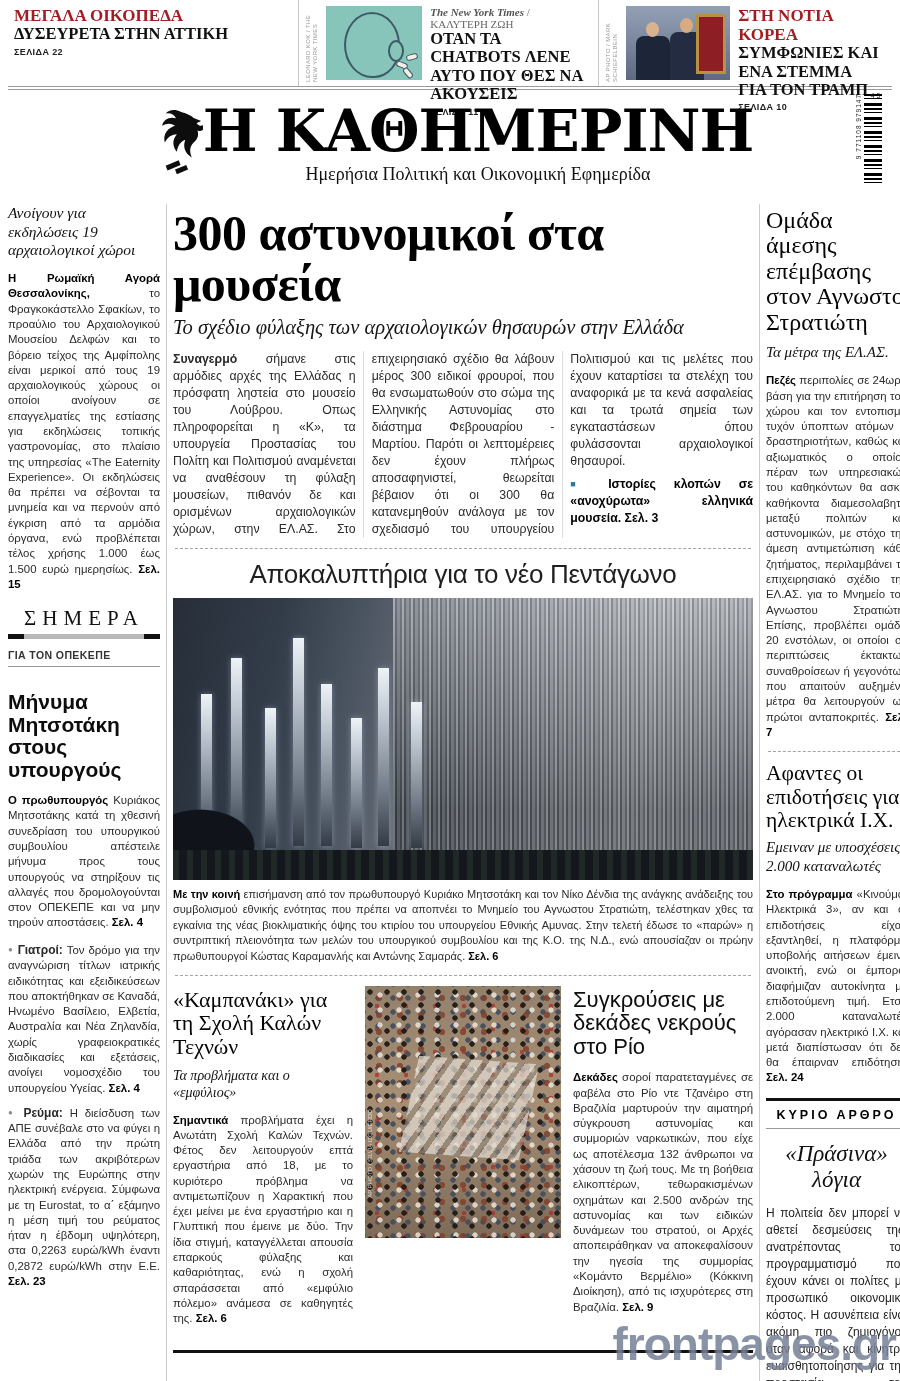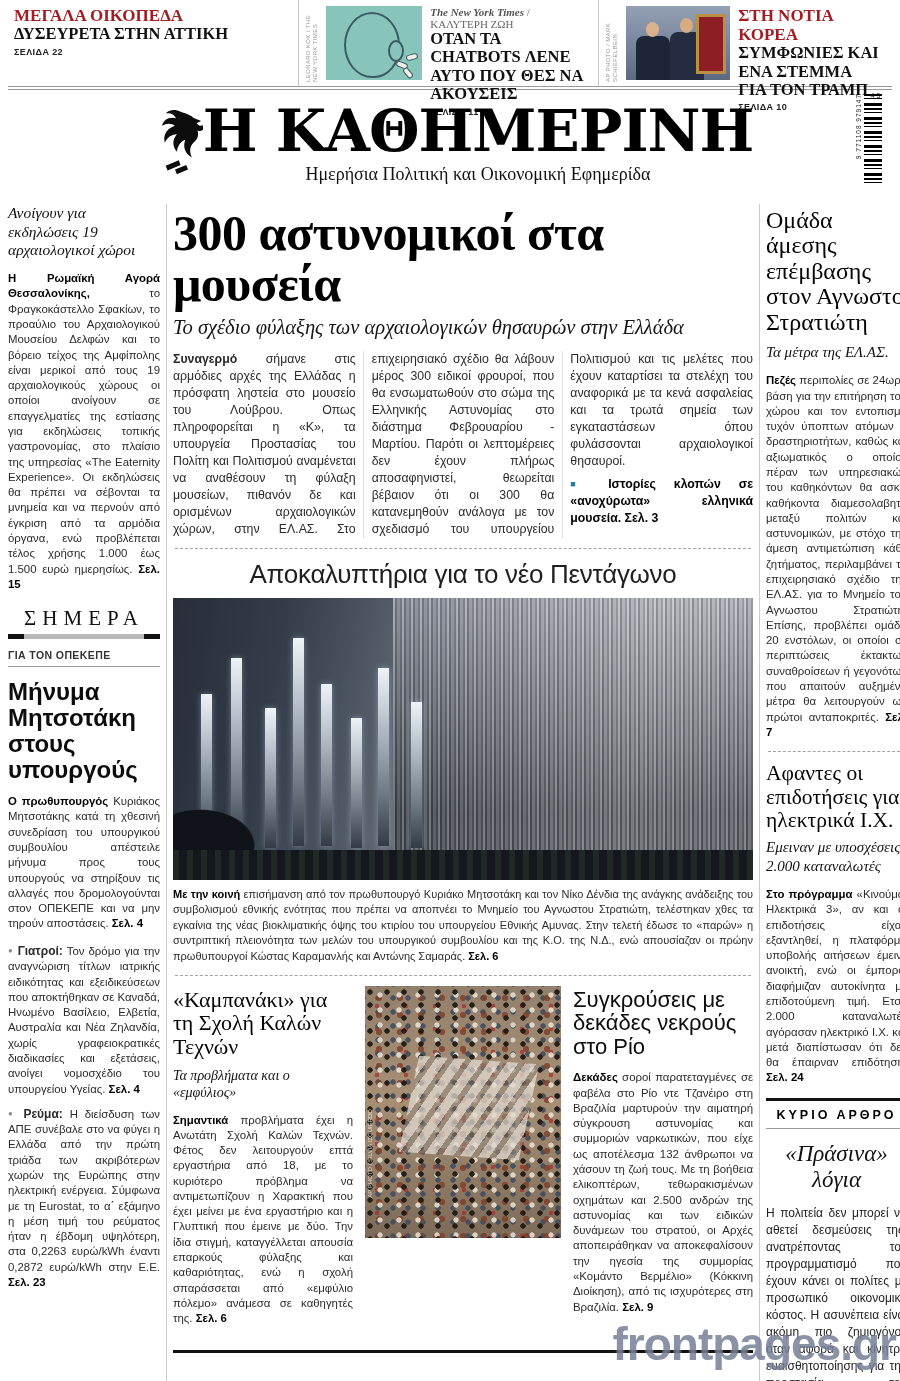--- a/index.html
+++ b/index.html
@@ -58,22 +58,22 @@
   .lr-h{font-size:26px;line-height:1.04;font-weight:400;color:#101010;margin:6px 0 8px;}
   .lr-sub{font-family:"Liberation Serif",serif;font-style:italic;font-size:15.5px;line-height:1.2;color:#111;margin-bottom:10px;}
   .body-sm{font-size:11.4px;line-height:1.34;text-align:justify;color:#2b2b2b;}
   .body-sm b{color:#000;}
   .pg{font-weight:bold;color:#000;}
   .simera{margin:14px 0 10px;text-align:center;}
   .simera .word{font-family:"Liberation Serif",serif;font-size:21px;letter-spacing:6px;color:#111;}
   .simera .bar{position:relative;height:5px;margin-top:3px;background:#b9b9b9;}
   .simera .bar::before,.simera .bar::after{content:"";position:absolute;top:0;width:16px;height:5px;background:#111;}
   .simera .bar::before{left:0;} .simera .bar::after{right:0;}
-  .kicker{font-size:10.5px;font-weight:bold;letter-spacing:.4px;color:#333;border-bottom:1px solid #999;padding-bottom:5px;margin:10px 0 12px;}
-  .lr-h2{font-size:24px;font-weight:bold;line-height:1.08;color:#0d0d0d;margin:2px 0 8px;}
+  .kicker{font-size:10.5px;font-weight:bold;letter-spacing:.4px;color:#333;border-bottom:1px solid #999;padding-bottom:5px;margin:10px 0 24px;}
+  .lr-h2{font-size:21px;font-weight:bold;line-height:1.08;color:#0d0d0d;margin:2px 0 8px;}
   .brief{margin:9px 0;}
   .brief .dot{color:#8f8f8f;font-size:8px;vertical-align:2px;}
   .brief .lbl{font-weight:bold;font-size:12px;}
 
   
   .main-h1{font-family:"Liberation Serif",serif;font-weight:bold;font-size:50px;letter-spacing:-0.5px;color:#000;line-height:1.02;margin:4px 0 6px;}
   .main-sub{font-family:"Liberation Serif",serif;font-style:italic;font-size:20.5px;color:#151515;margin:0 0 12px;}
   .intro{column-count:3;column-gap:16px;column-rule:1px solid #ddd;font-size:12.3px;line-height:1.38;text-align:justify;color:#2a2a2a;}
   .intro .related{margin-top:6px;font-weight:bold;color:#000;}
   .intro .sq{color:#2878a0;font-size:9px;vertical-align:1px;}

